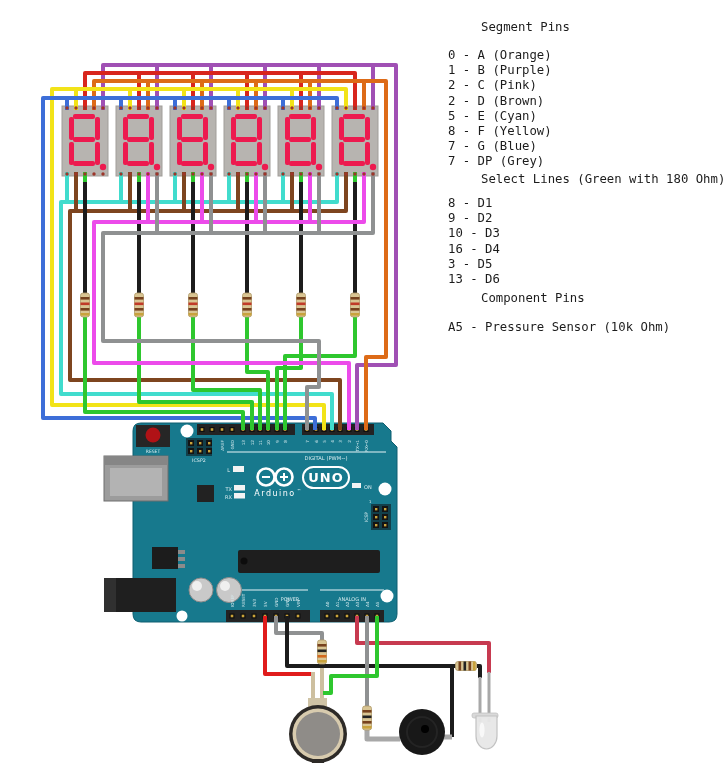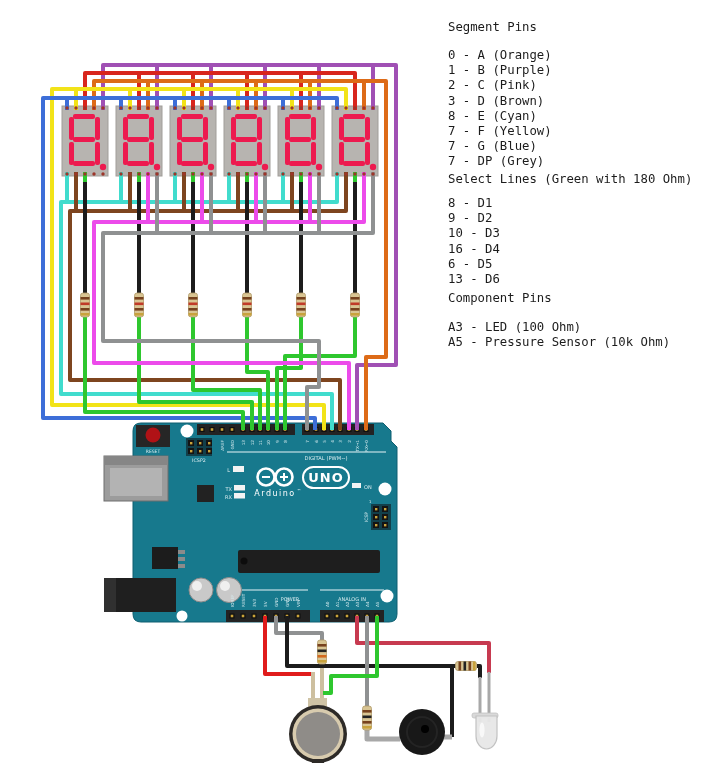--- a/index.html
+++ b/index.html
@@ -1,21 +1,21 @@
 <!DOCTYPE html>
 <html><head>
 <meta charset="utf-8">
 <style>
   html,body{margin:0;padding:0;background:#ffffff;}
   .stage{position:relative;width:724px;height:776px;background:#fff;overflow:hidden;
          font-family:"DejaVu Sans",sans-serif;}
   .anno{position:absolute;left:448px;top:0;width:270px;color:#1c1c1c;
         font-family:"DejaVu Sans Mono",monospace;font-size:12.3px;line-height:15.2px;}
   .anno .sec{position:absolute;left:0;}
-  .anno .title{white-space:pre;}
+  .anno .title{white-space:pre;margin-left:33px;}
   .anno .line{white-space:pre;}
   svg text{font-family:"DejaVu Sans",sans-serif;}
 </style>
 </head>
 <body>
 
 <div class="stage">
   <svg id="circuit" width="724" height="776" viewBox="0 0 724 776">
 
     <g id="layer-board">
@@ -520,34 +520,33 @@
     </g>
   </svg>
 
   
   <div class="anno">
     <div class="sec" style="top:20px"><span class="title">Segment Pins</span></div>
     <div class="sec" style="top:48px">
       <div class="line">0 - A (Orange)</div>
       <div class="line">1 - B (Purple)</div>
       <div class="line">2 - C (Pink)</div>
-      <div class="line">3 - D (Brown)</div>
-      <div class="line">8 - E (Cyan)</div>
-      <div class="line">7 - F (Yellow)</div>
+      <div class="line">2 - D (Brown)</div>
+      <div class="line">5 - E (Cyan)</div>
+      <div class="line">8 - F (Yellow)</div>
       <div class="line">7 - G (Blue)</div>
       <div class="line">7 - DP (Grey)</div>
     </div>
     <div class="sec" style="top:172px"><span class="title">Select Lines (Green with 180 Ohm)</span></div>
     <div class="sec" style="top:196px">
       <div class="line">8 - D1</div>
       <div class="line">9 - D2</div>
       <div class="line">10 - D3</div>
       <div class="line">16 - D4</div>
-      <div class="line">6 - D5</div>
+      <div class="line">3 - D5</div>
       <div class="line">13 - D6</div>
     </div>
     <div class="sec" style="top:291px"><span class="title">Component Pins</span></div>
     <div class="sec" style="top:320px">
-      <div class="line">A3 - LED (100 Ohm)</div>
       <div class="line">A5 - Pressure Sensor (10k Ohm)</div>
     </div>
   </div>
 </div>
 
 </body></html>

